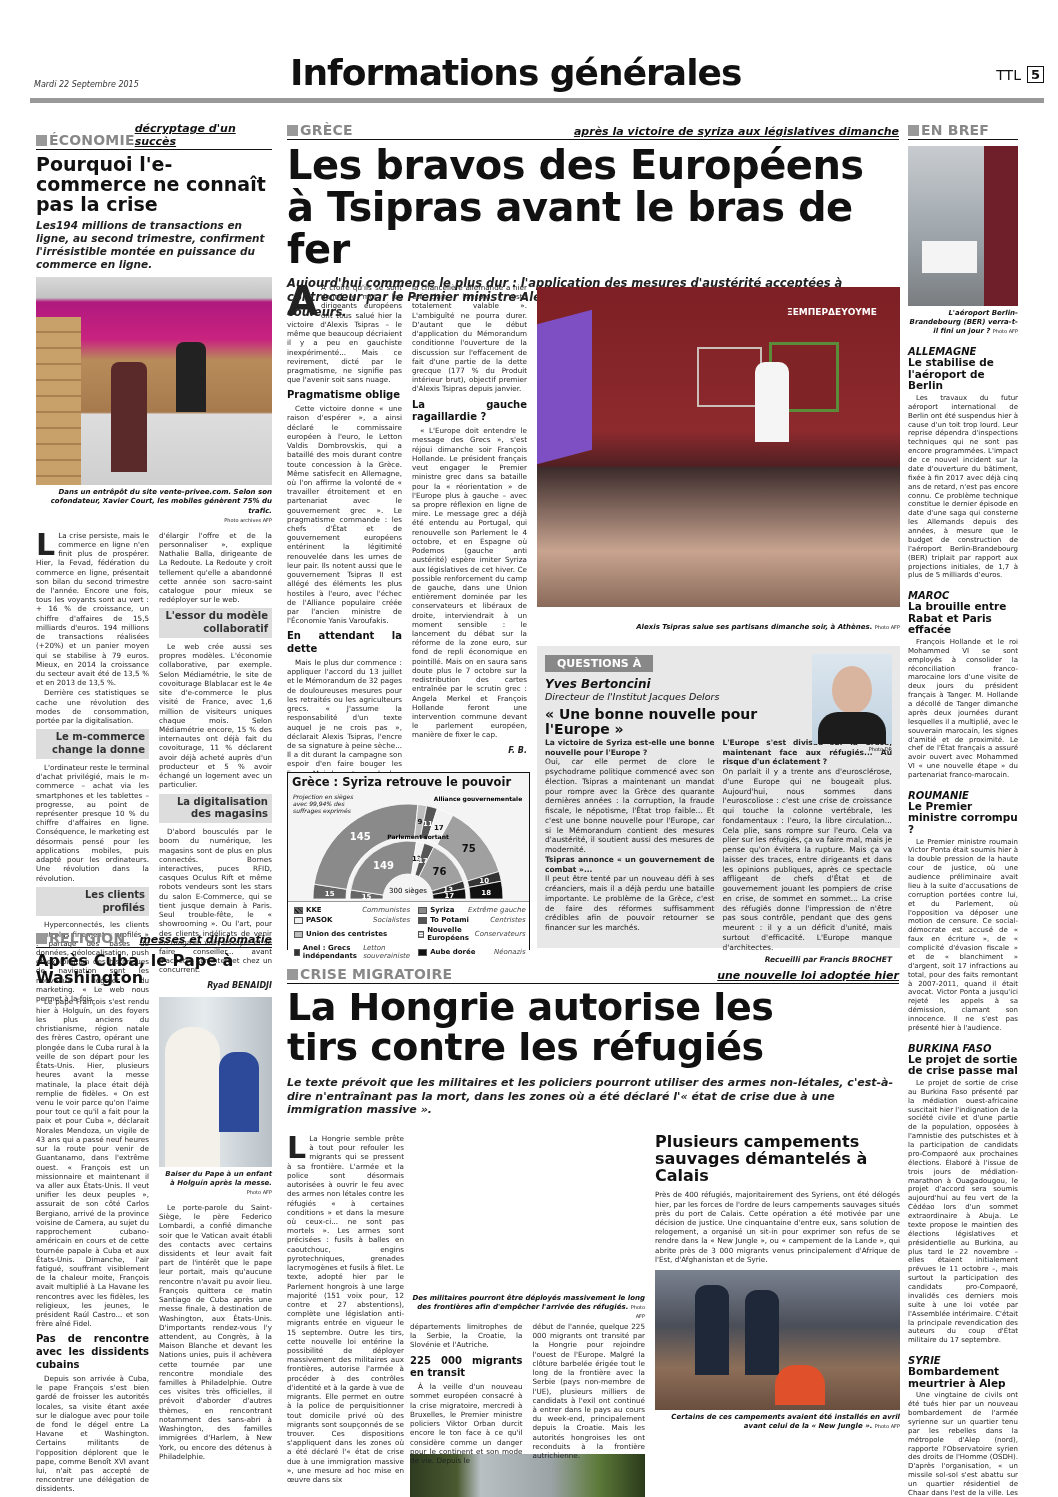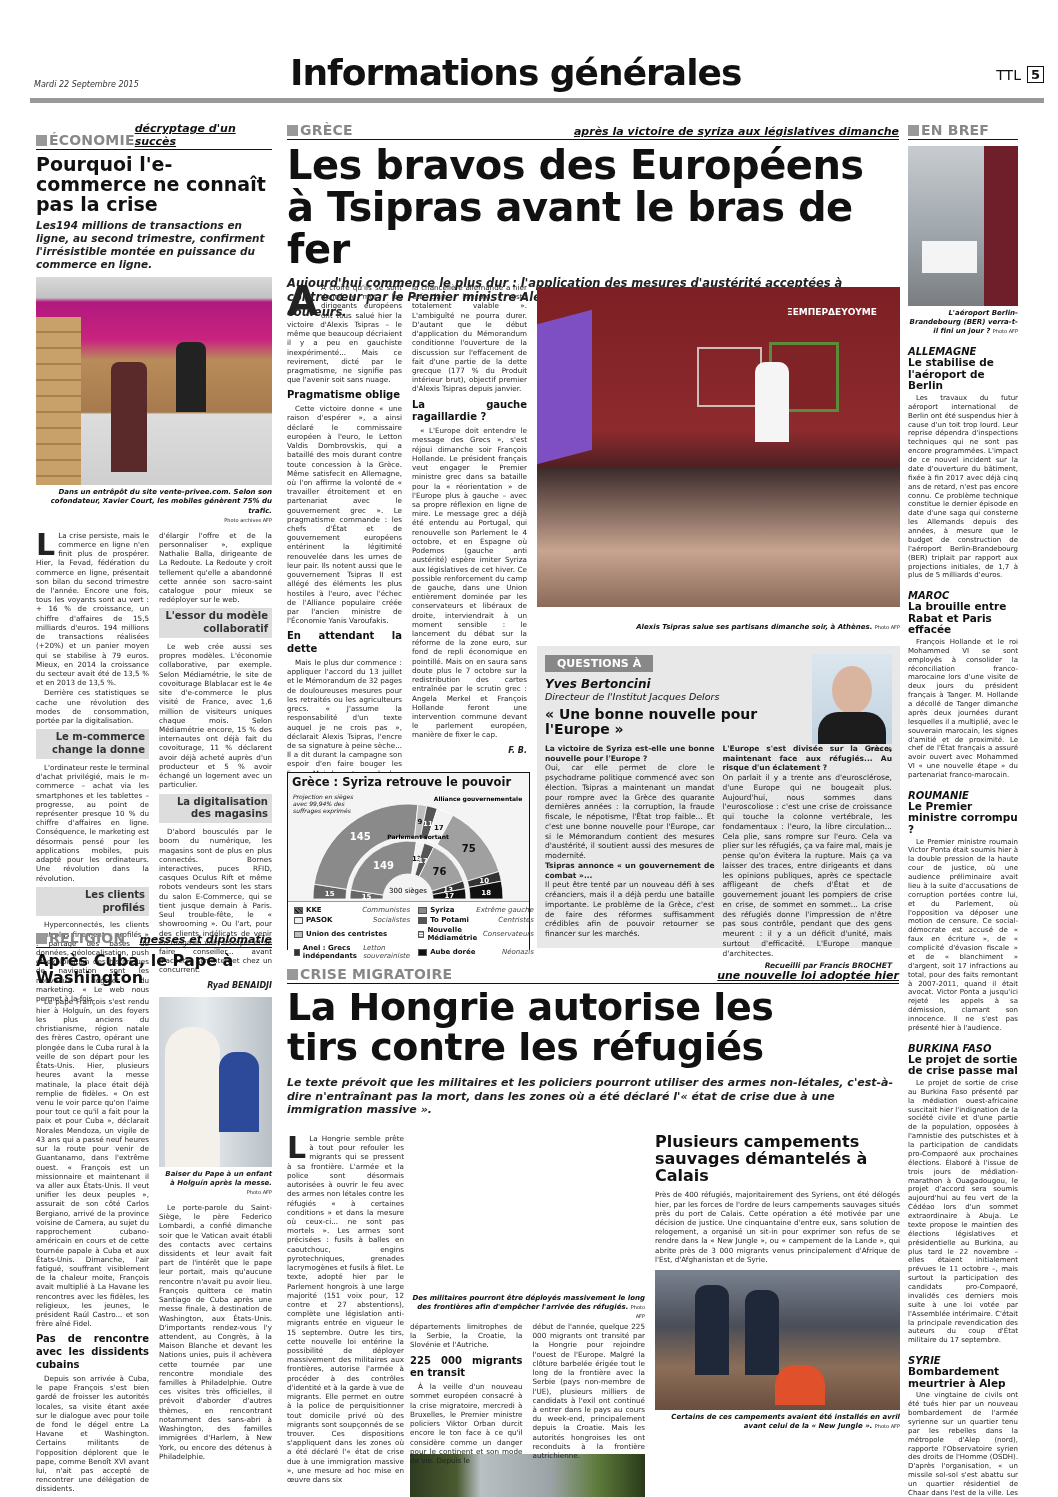--- a/index.html
+++ b/index.html
@@ -27,21 +27,21 @@
 .sig{text-align:right;font-weight:bold;font-style:italic;font-size:8px;margin-top:6px}
 .drop{float:left;font-size:30px;line-height:.9;font-weight:bold;margin-right:3px}
 .brief-country{font-weight:bold;font-style:italic;font-size:10px;margin-top:10px}
 .brief-title{font-weight:bold;font-size:10.5px;line-height:1.1;margin-bottom:2px}
 .brief-text{font-size:7px;line-height:1.27;text-align:justify;color:#222;text-indent:8px}
 .qbox{background:#e8e8e8}
 .qtag{background:#888;color:#fff;font-weight:bold;font-size:11px;padding:2px 12px;display:inline-block}
 .qname{font-weight:bold;font-style:italic;font-size:12px;margin-top:5px}
 .qrole{font-style:italic;font-size:9.5px}
 .qtitle{font-weight:bold;font-size:14px;line-height:1.1;margin-top:5px}
-.qcols{display:flex;gap:8px;margin-top:6px}
+.qcols{display:flex;gap:8px;}
 .qcol{flex:1;font-size:7.5px;line-height:1.3;text-align:justify;color:#222}
 .qcol b{display:block}
 .chart-box{border:1.5px solid #111;background:#f4f4f4}
 .legend{display:grid;grid-template-columns:1fr 1fr;gap:2px 8px;font-size:7px;padding:4px 6px}
 .legend .li{display:flex;align-items:center;gap:3px}
 .legend .sw{width:9px;height:7px;display:inline-block;border:1px solid #555}
 .legend .party{font-weight:bold}
 .legend .fam{margin-left:auto;font-style:italic;color:#444}
 </style>
 </head>
@@ -214,21 +214,21 @@
         <span class="party">To Potami</span>
         <span class="fam">Centristes</span>
       </div>
       <div class="li">
         <span class="sw" style="background: rgb(189, 189, 189);"></span>
         <span class="party">Union des centristes</span>
         <span class="fam"></span>
       </div>
       <div class="li">
         <span class="sw" style="background: repeating-linear-gradient(rgb(160, 160, 160) 0px, rgb(160, 160, 160) 1px, rgb(255, 255, 255) 1px, rgb(255, 255, 255) 2px);"></span>
-        <span class="party">Nouvelle Médiamétrie</span>
+        <span class="party">Nouvelle Européens</span>
         <span class="fam">Conservateurs</span>
       </div>
       <div class="li">
         <span class="sw" style="background: rgb(51, 51, 51);"></span>
         <span class="party">Anel : Grecs indépendants</span>
         <span class="fam">Letton souverainiste</span>
       </div>
       <div class="li">
         <span class="sw" style="background: rgb(17, 17, 17);"></span>
         <span class="party">Aube dorée</span>

